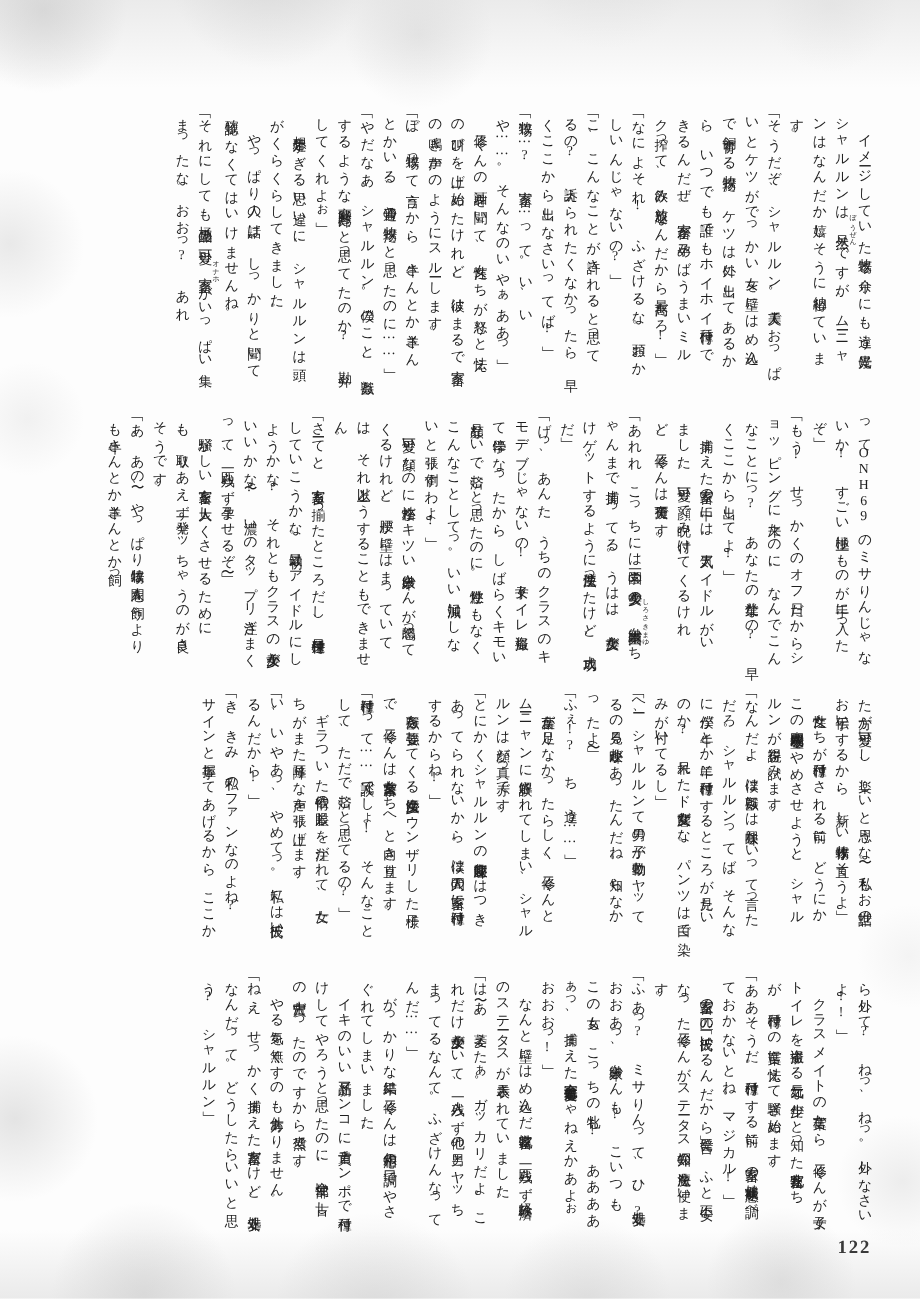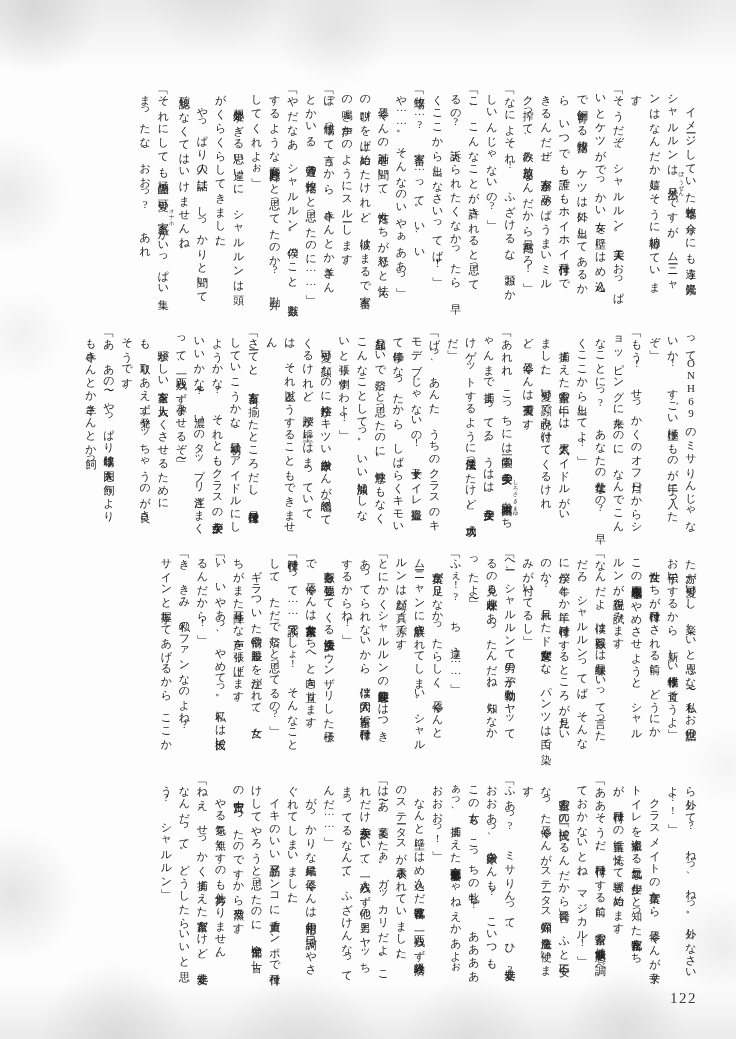--- a/index.html
+++ b/index.html
@@ -39,20 +39,21 @@
   #band-4{top:778px;height:201px;letter-spacing:0.75px;}
   .band p{margin:0;padding:0;text-indent:0;}
   .band p.indent{text-indent:12.4px;}
   ruby{ruby-align:center;}
   rt{font-size:5.5px;letter-spacing:0;color:#2a2a2a;}
   #page-number{
     position:absolute;right:39px;bottom:32px;
     writing-mode:horizontal-tb;
     font-size:15px;letter-spacing:1.5px;color:#3a3a3a;
     font-family:"Liberation Serif","DejaVu Serif",serif;
+    font-weight:bold;
   }
 </style>
 </head>
 <body>
 
 <div id="scan-bg"></div>
 
 <main>
   <section class="band" id="band-1">
       <p class="indent">イメージしていた牧場と余りにも違う光景にシャルルンは<ruby>呆然<rt>ぼうぜん</rt></ruby>ですが、ムーニャンはなんだか嬉しそうに納得しています。</p>

